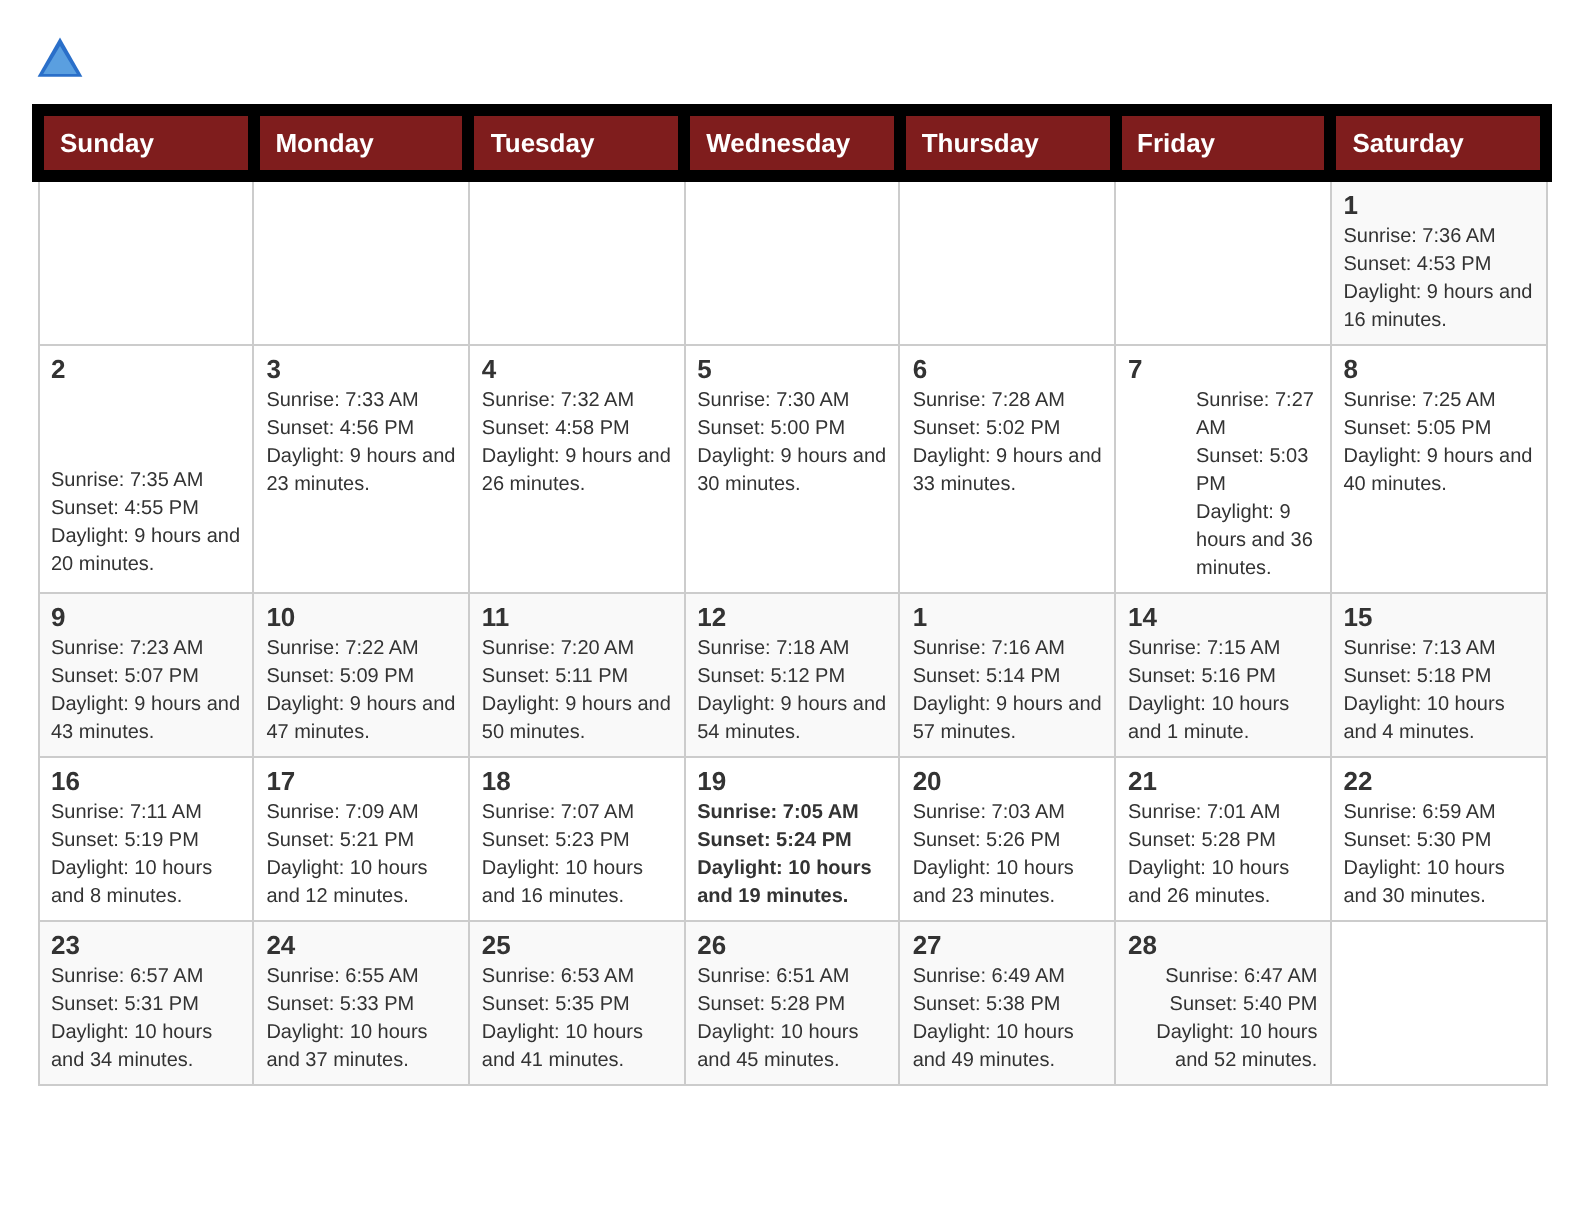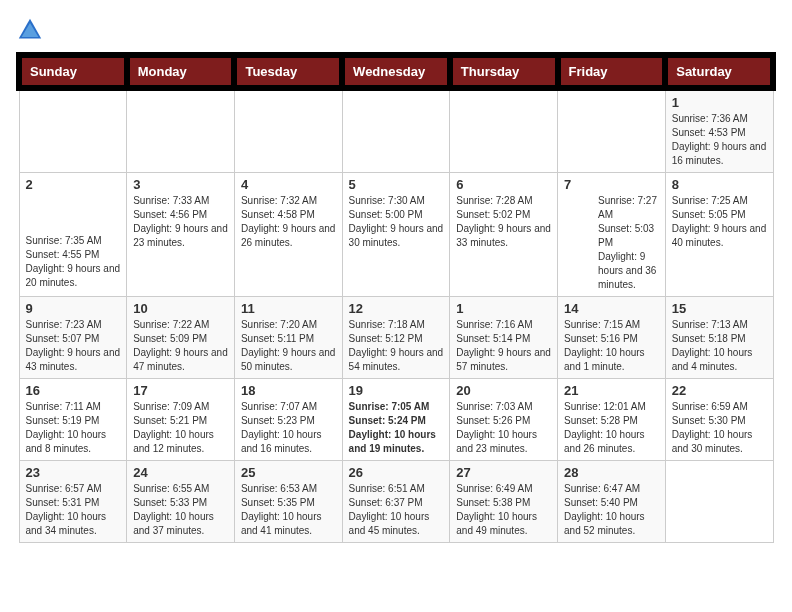--- a/index.html
+++ b/index.html
@@ -250,21 +250,21 @@
 Daylight: 10 hours and 19 minutes.</div>
         </td>
         <td>
           <span class="day-number">20</span>
           <div class="day-info" style="white-space: pre-line;">Sunrise: 7:03 AM
 Sunset: 5:26 PM
 Daylight: 10 hours and 23 minutes.</div>
         </td>
         <td>
           <span class="day-number">21</span>
-          <div class="day-info" style="white-space: pre-line;">Sunrise: 12:01 AM
+          <div class="day-info" style="white-space: pre-line;">Sunrise: 7:01 AM
 Sunset: 5:28 PM
 Daylight: 10 hours and 26 minutes.</div>
         </td>
         <td>
           <span class="day-number">22</span>
           <div class="day-info" style="white-space: pre-line;">Sunrise: 6:59 AM
 Sunset: 5:30 PM
 Daylight: 10 hours and 30 minutes.</div>
         </td>
       </tr>
@@ -283,31 +283,31 @@
         </td>
         <td>
           <span class="day-number">25</span>
           <div class="day-info" style="white-space: pre-line;">Sunrise: 6:53 AM
 Sunset: 5:35 PM
 Daylight: 10 hours and 41 minutes.</div>
         </td>
         <td>
           <span class="day-number">26</span>
           <div class="day-info" style="white-space: pre-line;">Sunrise: 6:51 AM
-Sunset: 6:37 PM
+Sunset: 5:28 PM
 Daylight: 10 hours and 45 minutes.</div>
         </td>
         <td>
           <span class="day-number">27</span>
           <div class="day-info" style="white-space: pre-line;">Sunrise: 6:49 AM
 Sunset: 5:38 PM
 Daylight: 10 hours and 49 minutes.</div>
         </td>
         <td>
           <span class="day-number">28</span>
-          <div class="day-info" style="white-space: pre-line;">Sunrise: 6:47 AM
+          <div class="day-info" style="white-space: pre-line; text-align: right;">Sunrise: 6:47 AM
 Sunset: 5:40 PM
 Daylight: 10 hours and 52 minutes.</div>
         </td>
         <td class="empty-cell"></td>
       </tr>
     </tbody>
 </table>
 
 </body></html>

